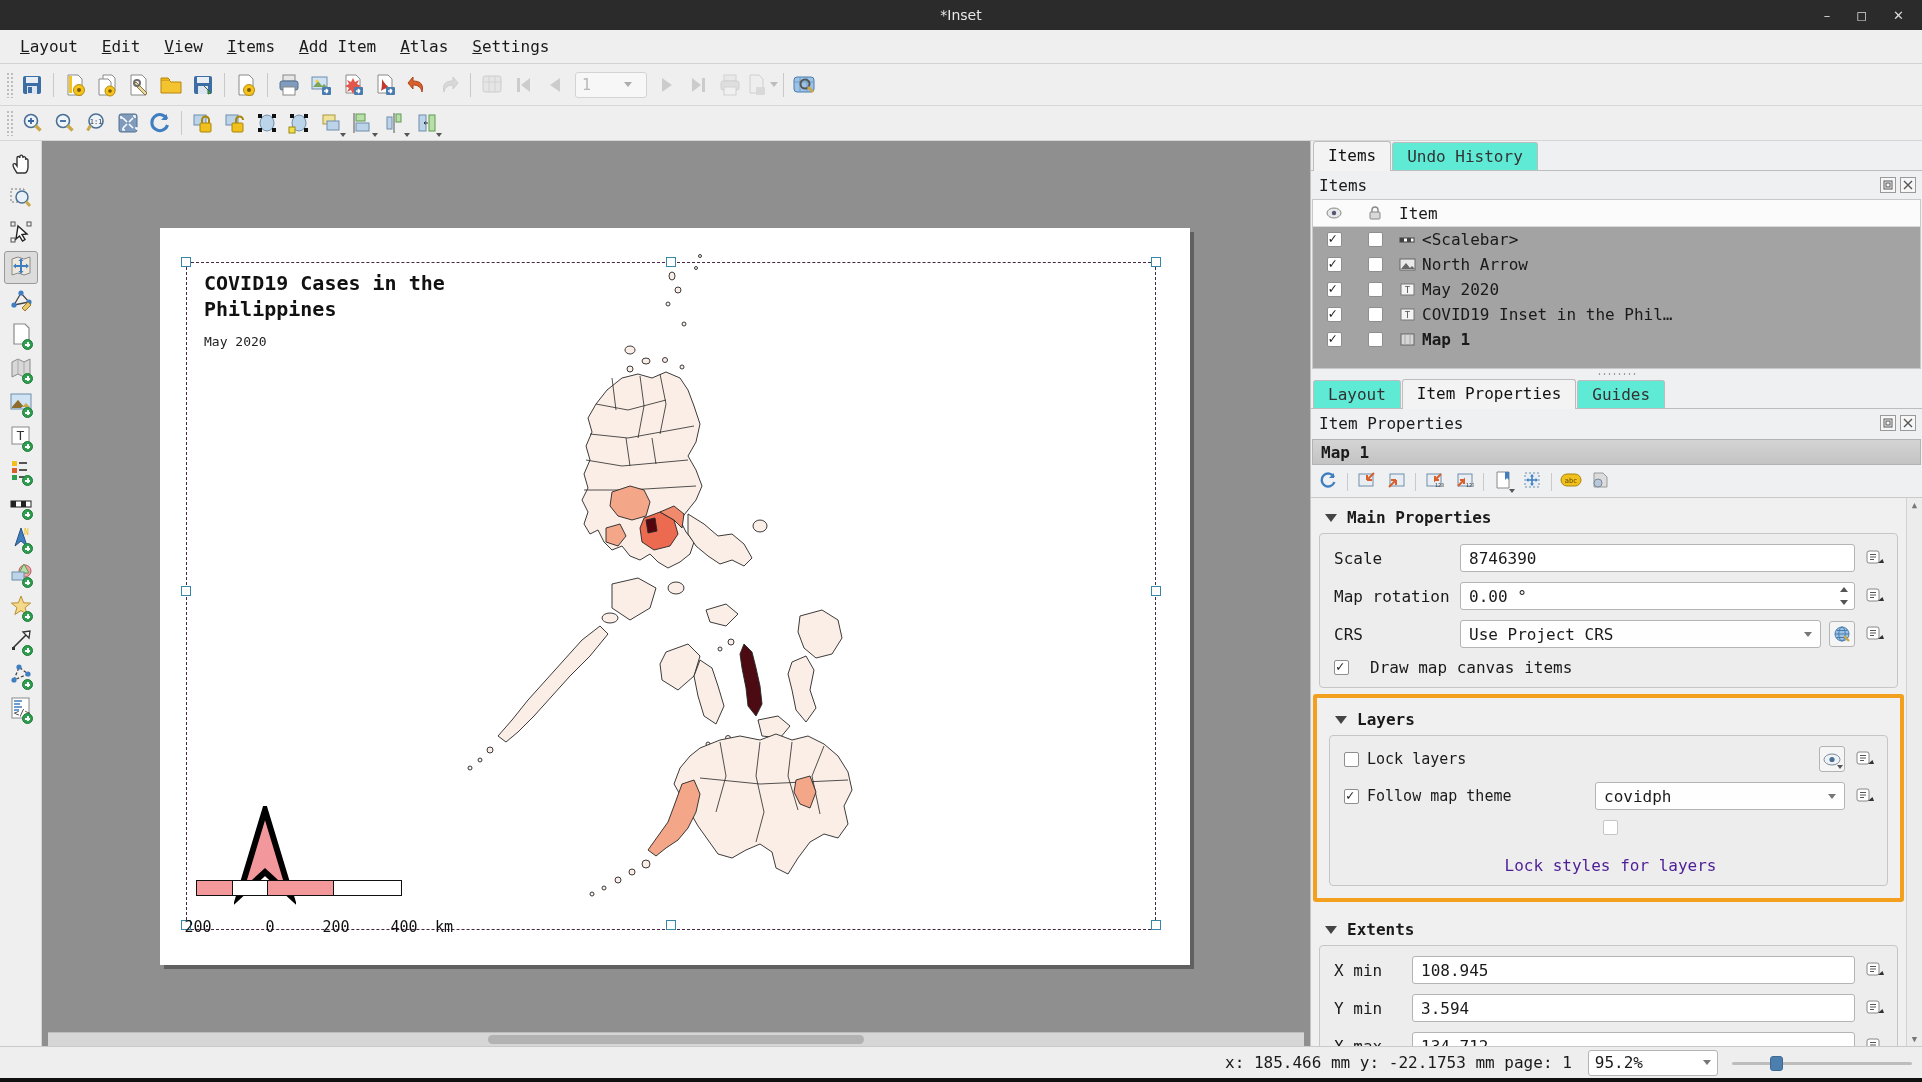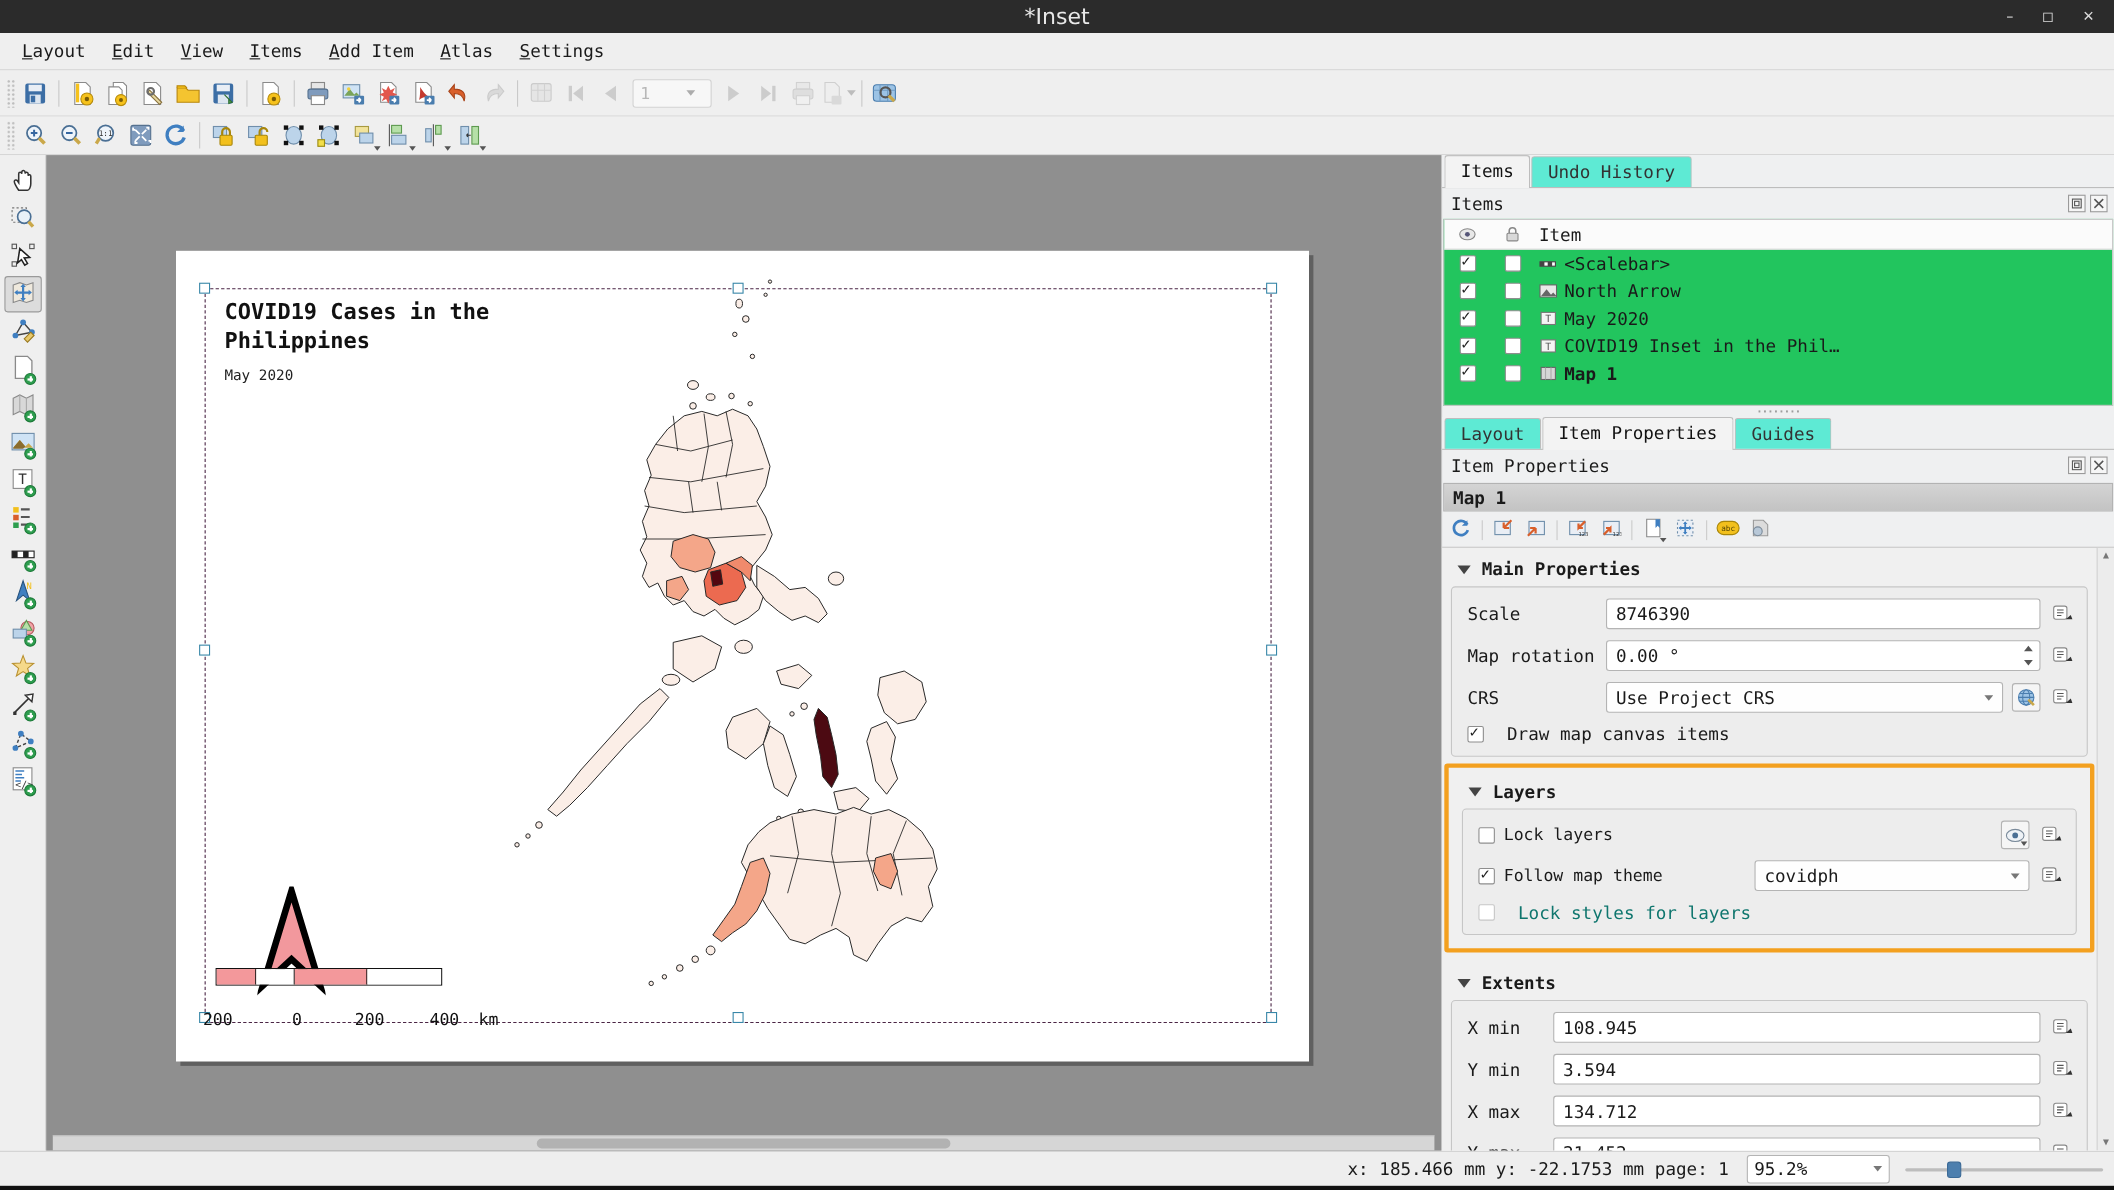--- a/index.html
+++ b/index.html
@@ -2,21 +2,21 @@
 <html><head>
 <meta charset="utf-8">
 <style>
   * { box-sizing: border-box; margin: 0; padding: 0; }
   html,body { width:1922px; height:1082px; overflow:hidden; }
   body { font-family:"DejaVu Sans Mono", monospace; font-size:15px; color:#1a1a1a; background:#efefef; }
   .app { position:relative; width:1922px; height:1082px; background:#efefef; }
 
   
   .titlebar { height:30px; background:#2b2b2b; color:#e8e8e8; display:flex; align-items:center; position:relative; }
-  .titlebar .title { position:absolute; left:0; right:0; text-align:center; font-family:"DejaVu Sans",sans-serif; font-size:20px; }
+  .titlebar .title { position:absolute; left:0; right:0; text-align:center; font-family:"DejaVu Sans",sans-serif; font-size:14px; }
   .win-controls { margin-left:auto; display:flex; gap:26px; padding-right:18px; z-index:2; }
   .win-controls span { color:#dcdcdc; font-size:13px; cursor:default; font-family:"DejaVu Sans",sans-serif; }
 
   
   .menubar { height:34px; background:#efefef; border-bottom:1px solid #d2d2d2; display:flex; align-items:center; padding-left:10px; gap:4px; }
   .menu-item { display:inline-block; padding:4px 10px; font-size:16px; }
   .menu-item::first-letter { text-decoration:underline; }
 
   
   .toolbar { display:flex; align-items:center; background:#efefef; border-bottom:1px solid #d6d6d6; padding:0 4px; }
@@ -58,21 +58,21 @@
   
   .rightpanel { width:612px; background:#eff0f1; border-left:1px solid #c3c3c3; display:flex; flex-direction:column; position:relative; }
   .tabsrow { display:flex; align-items:flex-end; height:30px; padding-left:2px; gap:1px; background:#eff0f1; border-bottom:1px solid #bdbdbd; }
   .tab { padding:4px 14px; font-size:16px; background:#5eead4; border:1px solid #bdbdbd; border-bottom:none; border-radius:3px 3px 0 0; height:28px; color:#333; }
   .tab.active { background:#f3f3f3; height:30px; position:relative; top:1px; font-size:16px; color:#111; }
   .paneltitle { display:flex; align-items:center; height:28px; padding:0 6px 0 8px; font-size:16px; }
   .paneltitle .spacer { flex:1; }
   .pbtn { width:16px; height:16px; border:1px solid #9a9a9a; background:#f6f6f6; margin-left:4px; display:flex; align-items:center; justify-content:center; }
   .pbtn svg { display:block; }
 
-  .itemstable { background:#22c55e; border:1px solid #c9c9c9; margin:0 1px; height:170px; font-size:16px; }
+  .itemstable { background:#a3a3a3; border:1px solid #c9c9c9; margin:0 1px; height:170px; font-size:16px; }
   .it-head { display:flex; align-items:center; height:27px; border-bottom:1px solid #d9d9d9; background:#fbfbfb; }
   .it-row { display:flex; align-items:center; height:25px; }
   .col-eye { width:42px; display:flex; justify-content:center; }
   .col-lock { width:40px; display:flex; justify-content:center; }
   .col-item { flex:1; display:flex; align-items:center; gap:6px; padding-left:4px; }
   .cb { width:15px; height:15px; border:1px solid #8e8e8e; background:#fff; border-radius:2px; position:relative; display:inline-block; }
   .cb.checked::after { content:"✓"; position:absolute; left:1px; top:-3px; font-size:14px; color:#222; font-weight:bold; }
   .cb.disabled { border-color:#c6c6c6; }
   .rowicon { width:17px; height:15px; display:inline-flex; }
   .bold { font-weight:bold; }
@@ -97,21 +97,21 @@
   .finput { flex:1; height:28px; background:#fff; border:1px solid #b4b4b4; border-radius:3px; display:flex; align-items:center; padding:0 8px; font-size:16px; position:relative; }
   .fcombo { flex:1; height:28px; background:#fefefe; border:1px solid #b4b4b4; border-radius:3px; display:flex; align-items:center; padding:0 8px; font-size:16px; }
   .fcombo .caret-down { margin-left:auto; }
   .spin { position:absolute; right:3px; top:2px; bottom:2px; width:14px; display:flex; flex-direction:column; justify-content:space-between; }
   .spin i { width:0; height:0; border-left:4px solid transparent; border-right:4px solid transparent; display:block; margin:2px auto; }
   .spin .up { border-bottom:5px solid #555; } .spin .dn { border-top:5px solid #555; }
   .sqbtn { width:26px; height:26px; border:1px solid #b4b4b4; border-radius:3px; background:#f5f5f5; display:flex; align-items:center; justify-content:center; flex:none; position:relative; }
   .ovbtn { width:24px; height:24px; display:flex; align-items:center; justify-content:center; flex:none; }
   .cbrow { display:flex; align-items:center; gap:21px; font-size:16px; }
   .cbrow .lab { } 
-  .disabledtext { color:#0f766e; }
+  .disabledtext { color:#4c1d95;flex-direction:column; }
   .orangebox { border:4px solid #f3a01f; border-radius:3px; margin:4px 2px 8px 2px; padding:2px 4px 10px 4px; }
 
   
   .statusbar { height:32px; background:#eeeeee; border-top:1px solid #c9c9c9; display:flex; align-items:center; font-size:16px; }
   .status-coords { margin-left:1225px; white-space:nowrap; }
   .zoom-combo { width:130px; height:26px; background:#fff; border:1px solid #b4b4b4; border-radius:3px; display:flex; align-items:center; padding:0 6px; margin-left:16px; }
   .zoom-combo .caret-down { margin-left:auto; }
   .zoom-slider { flex:1; height:26px; position:relative; margin:0 10px 0 14px; }
   .zoom-slider .track { position:absolute; left:0; right:0; top:12px; height:3px; background:#bdbdbd; border-radius:2px; }
   .zoom-slider .knob { position:absolute; left:38px; top:6px; width:13px; height:15px; background:#4d7fae; border:1px solid #3b6a97; border-radius:3px; }

